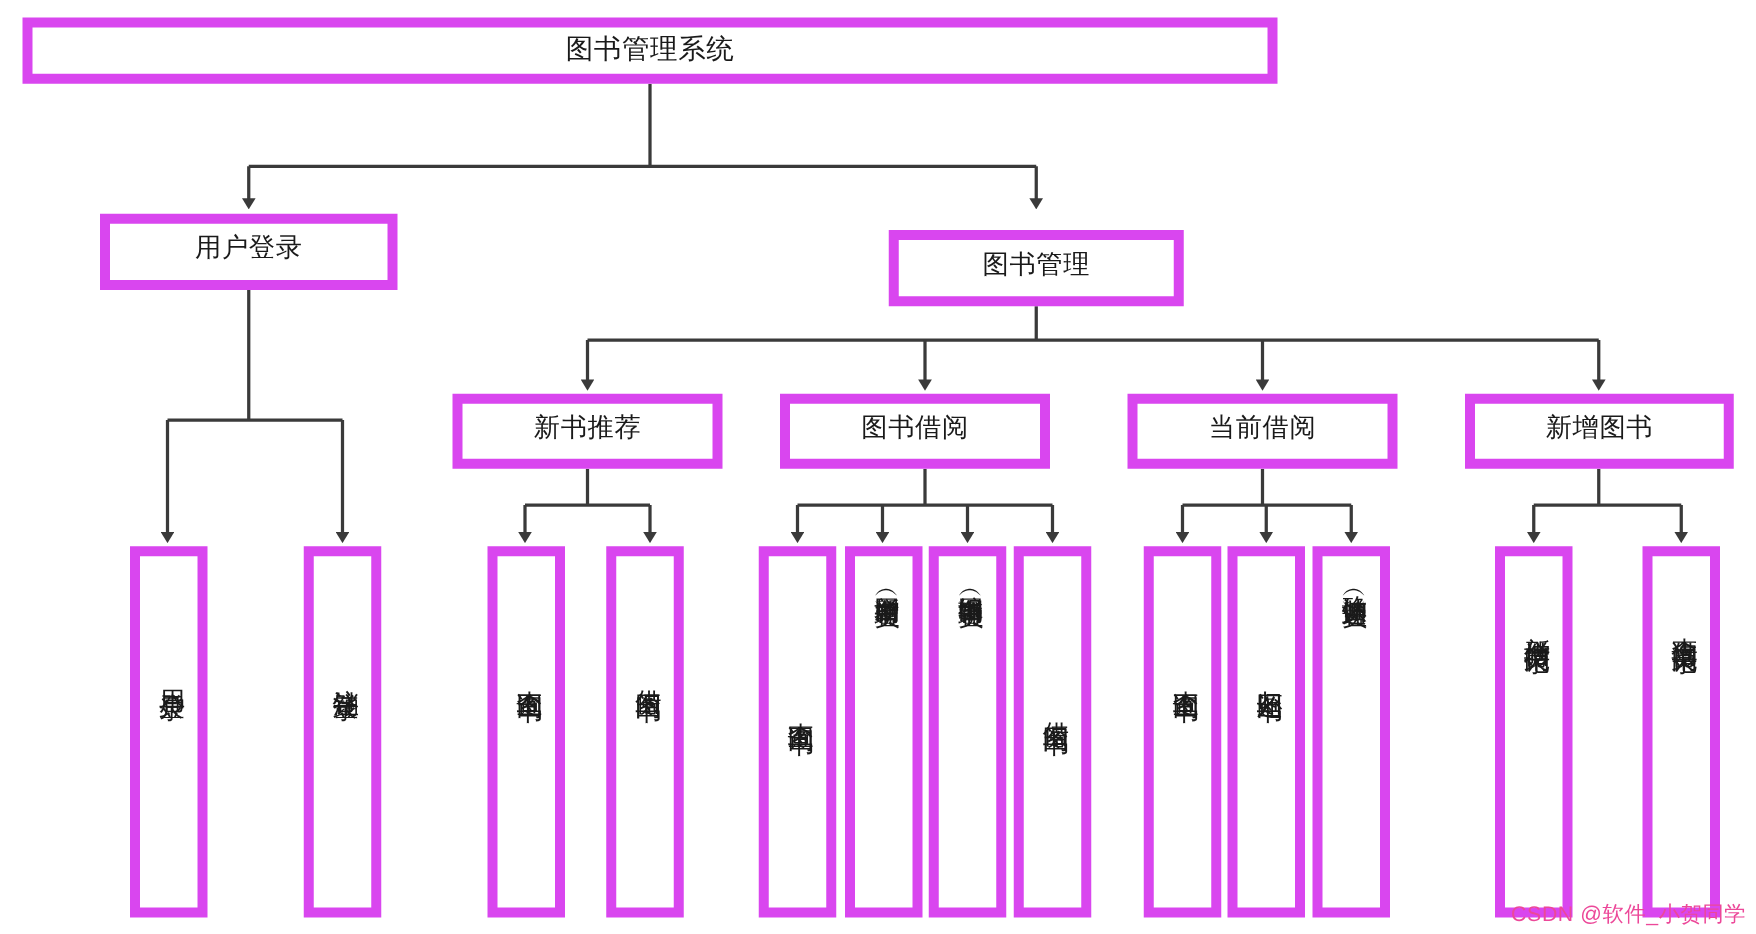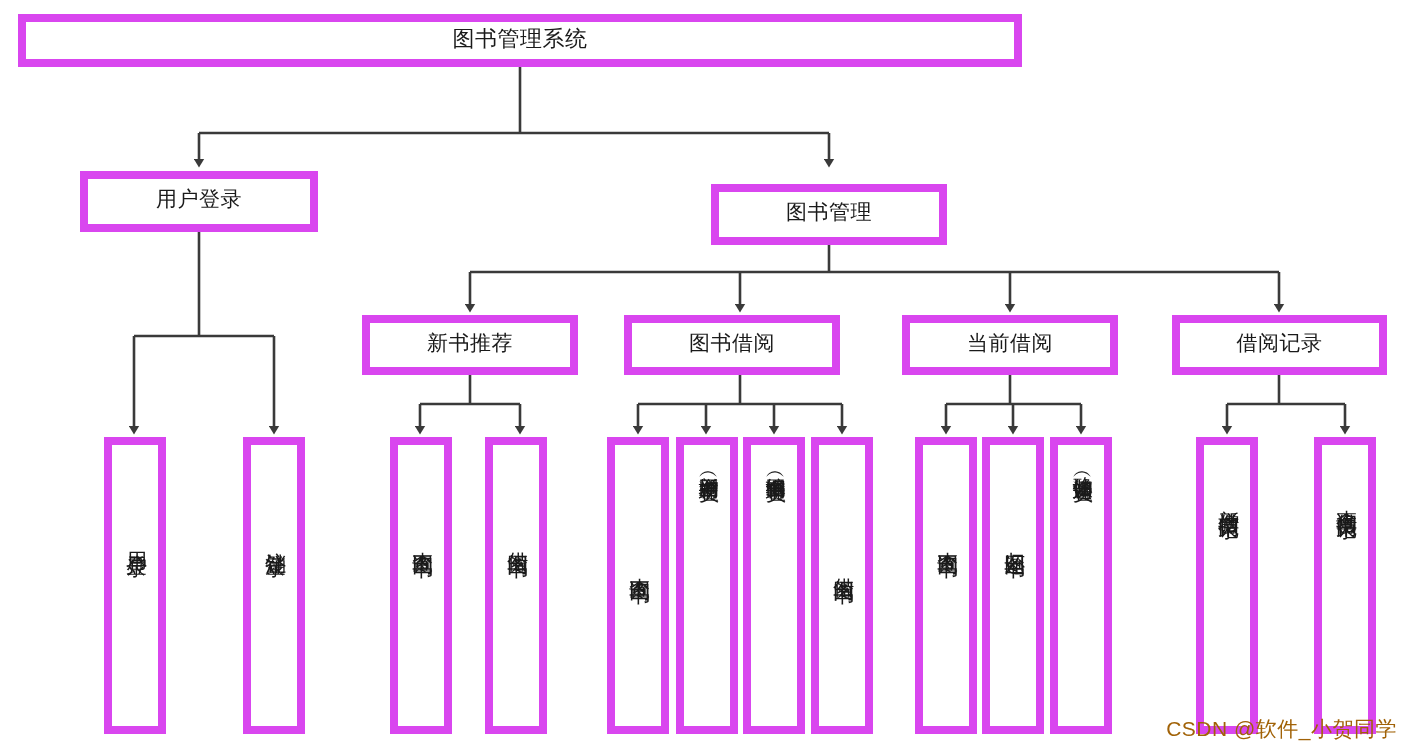--- a/index.html
+++ b/index.html
@@ -45,22 +45,22 @@
   }
   .leaf.tall .lbl{font-size:20px;letter-spacing:1px;}
   .leaf.mid2 .lbl{padding-top:78px;}
   .leaf.mid3 .lbl{padding-top:104px;}
   .leaf.mid4 .lbl{padding-top:36px;}
   .leaf.mid5 .lbl{padding-top:4px;}
 
   .watermark{
     position:absolute;
     right:8px;bottom:4px;
-    font-size:21px;
-    color:#a16207;
+    font-size:17px;
+    color:#ec4899;
     white-space:nowrap;
     letter-spacing:0.5px;
   }
 </style>
 </head>
 <body>
 
 <div id="canvas">
 
   <svg id="edges" viewBox="0 0 1405 747" xmlns="http://www.w3.org/2000/svg">
@@ -128,21 +128,21 @@
   <div class="node h-node" style="left:362px;top:315px;width:216px;height:60px;">
     <span class="lbl">新书推荐</span>
   </div>
   <div class="node h-node" style="left:624px;top:315px;width:216px;height:60px;">
     <span class="lbl">图书借阅</span>
   </div>
   <div class="node h-node" style="left:902px;top:315px;width:216px;height:60px;">
     <span class="lbl">当前借阅</span>
   </div>
   <div class="node h-node" style="left:1172px;top:315px;width:215px;height:60px;">
-    <span class="lbl">借阅记录</span>
+    <span class="lbl">新增图书</span>
   </div>
 
   <div class="node leaf mid2" style="left:104px;top:437px;width:62px;height:297px;">
     <span class="lbl">用户登录</span>
   </div>
   <div class="node leaf mid2" style="left:243px;top:437px;width:62px;height:297px;">
     <span class="lbl">注销登录</span>
   </div>
 
   <div class="node leaf mid2" style="left:390px;top:437px;width:62px;height:297px;">

